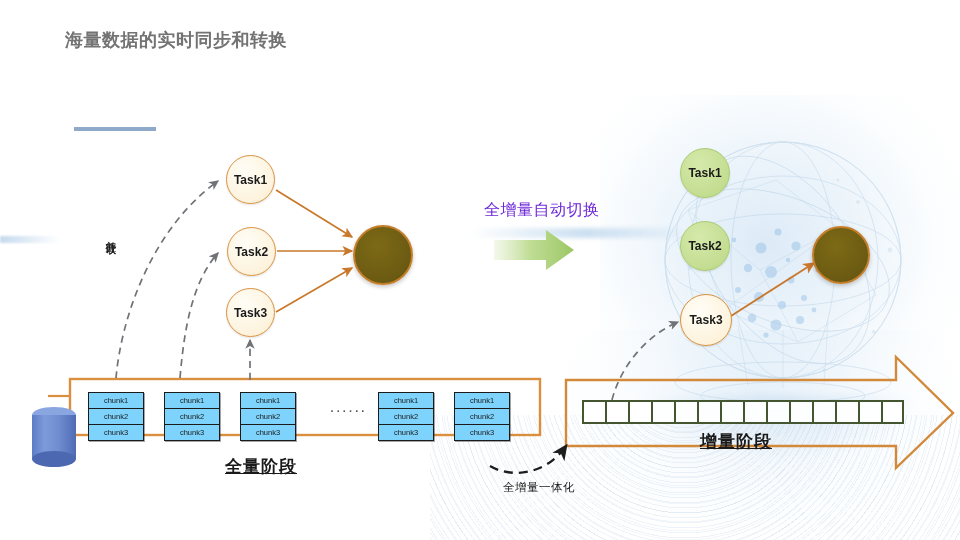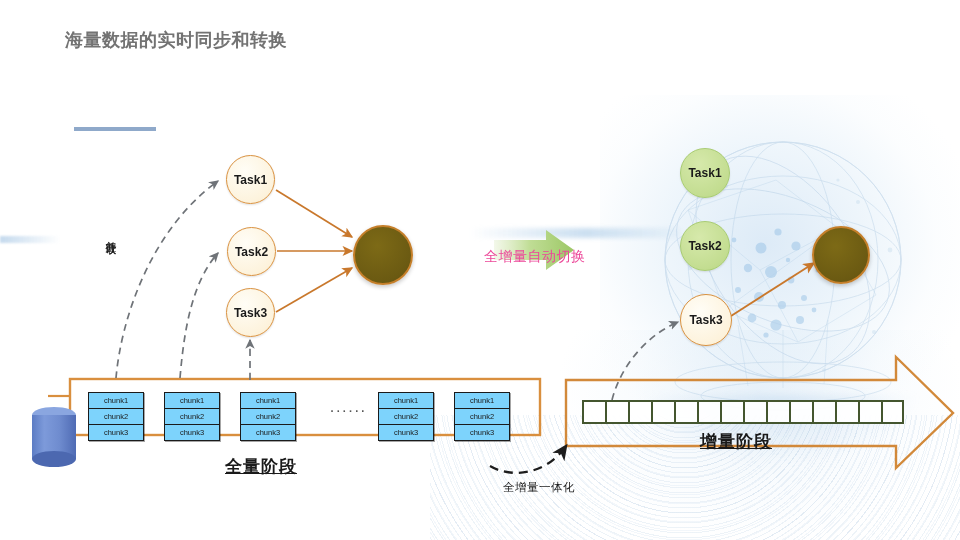--- a/index.html
+++ b/index.html
@@ -124,21 +124,21 @@
     width:23px;height:24px;border:2px solid #44562f;border-right:none;box-sizing:border-box;
     background:rgba(255,255,255,.92);
   }
   .binlog .cell:last-child{border-right:2px solid #44562f;}
 
   
   .stage-label{
     position:absolute;font-size:17px;font-weight:700;color:#1a1a1a;letter-spacing:1px;text-decoration:underline;
   }
   .mid-label{
-    position:absolute;left:484px;top:200px;font-size:14px;color:#ec4899;letter-spacing:.5px;margin-top:48px;
+    position:absolute;left:484px;top:200px;font-size:16px;color:#6d28d9;letter-spacing:.5px;
   }
   .switch-label{
     position:absolute;left:503px;top:480px;font-size:11.5px;color:#1a1a1a;letter-spacing:.5px;
   }
   .vert-label{
     position:absolute;left:101px;top:232px;width:16px;
     font-size:11px;color:#1a1a1a;line-height:13px;text-align:center;
     writing-mode:vertical-rl;letter-spacing:1px;
   }
 

